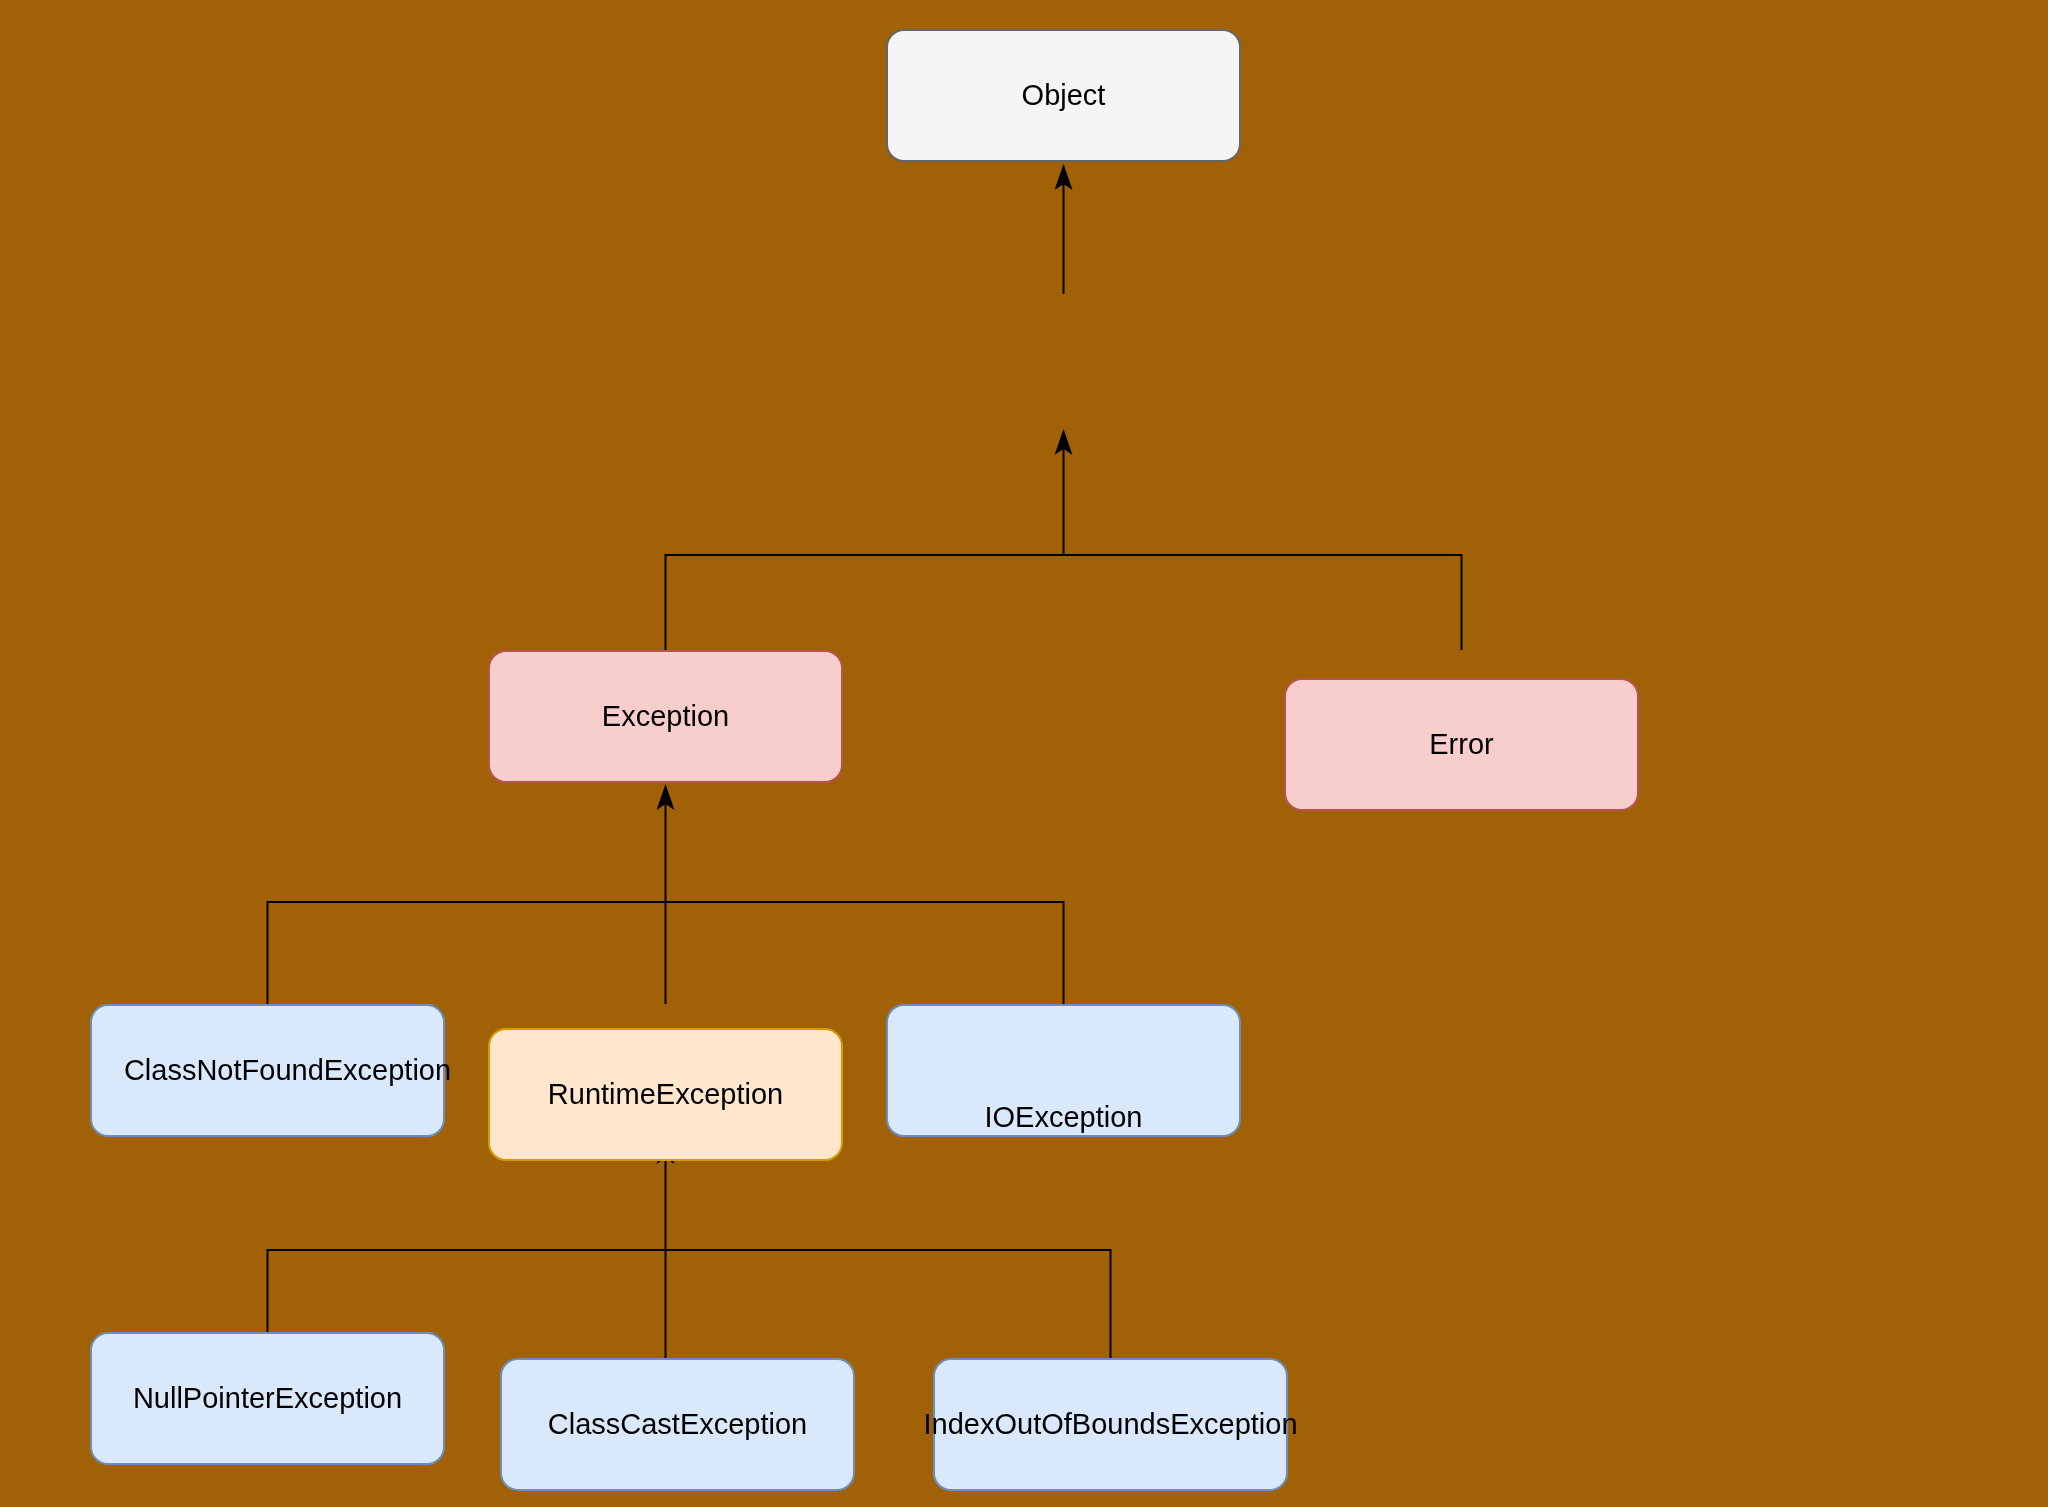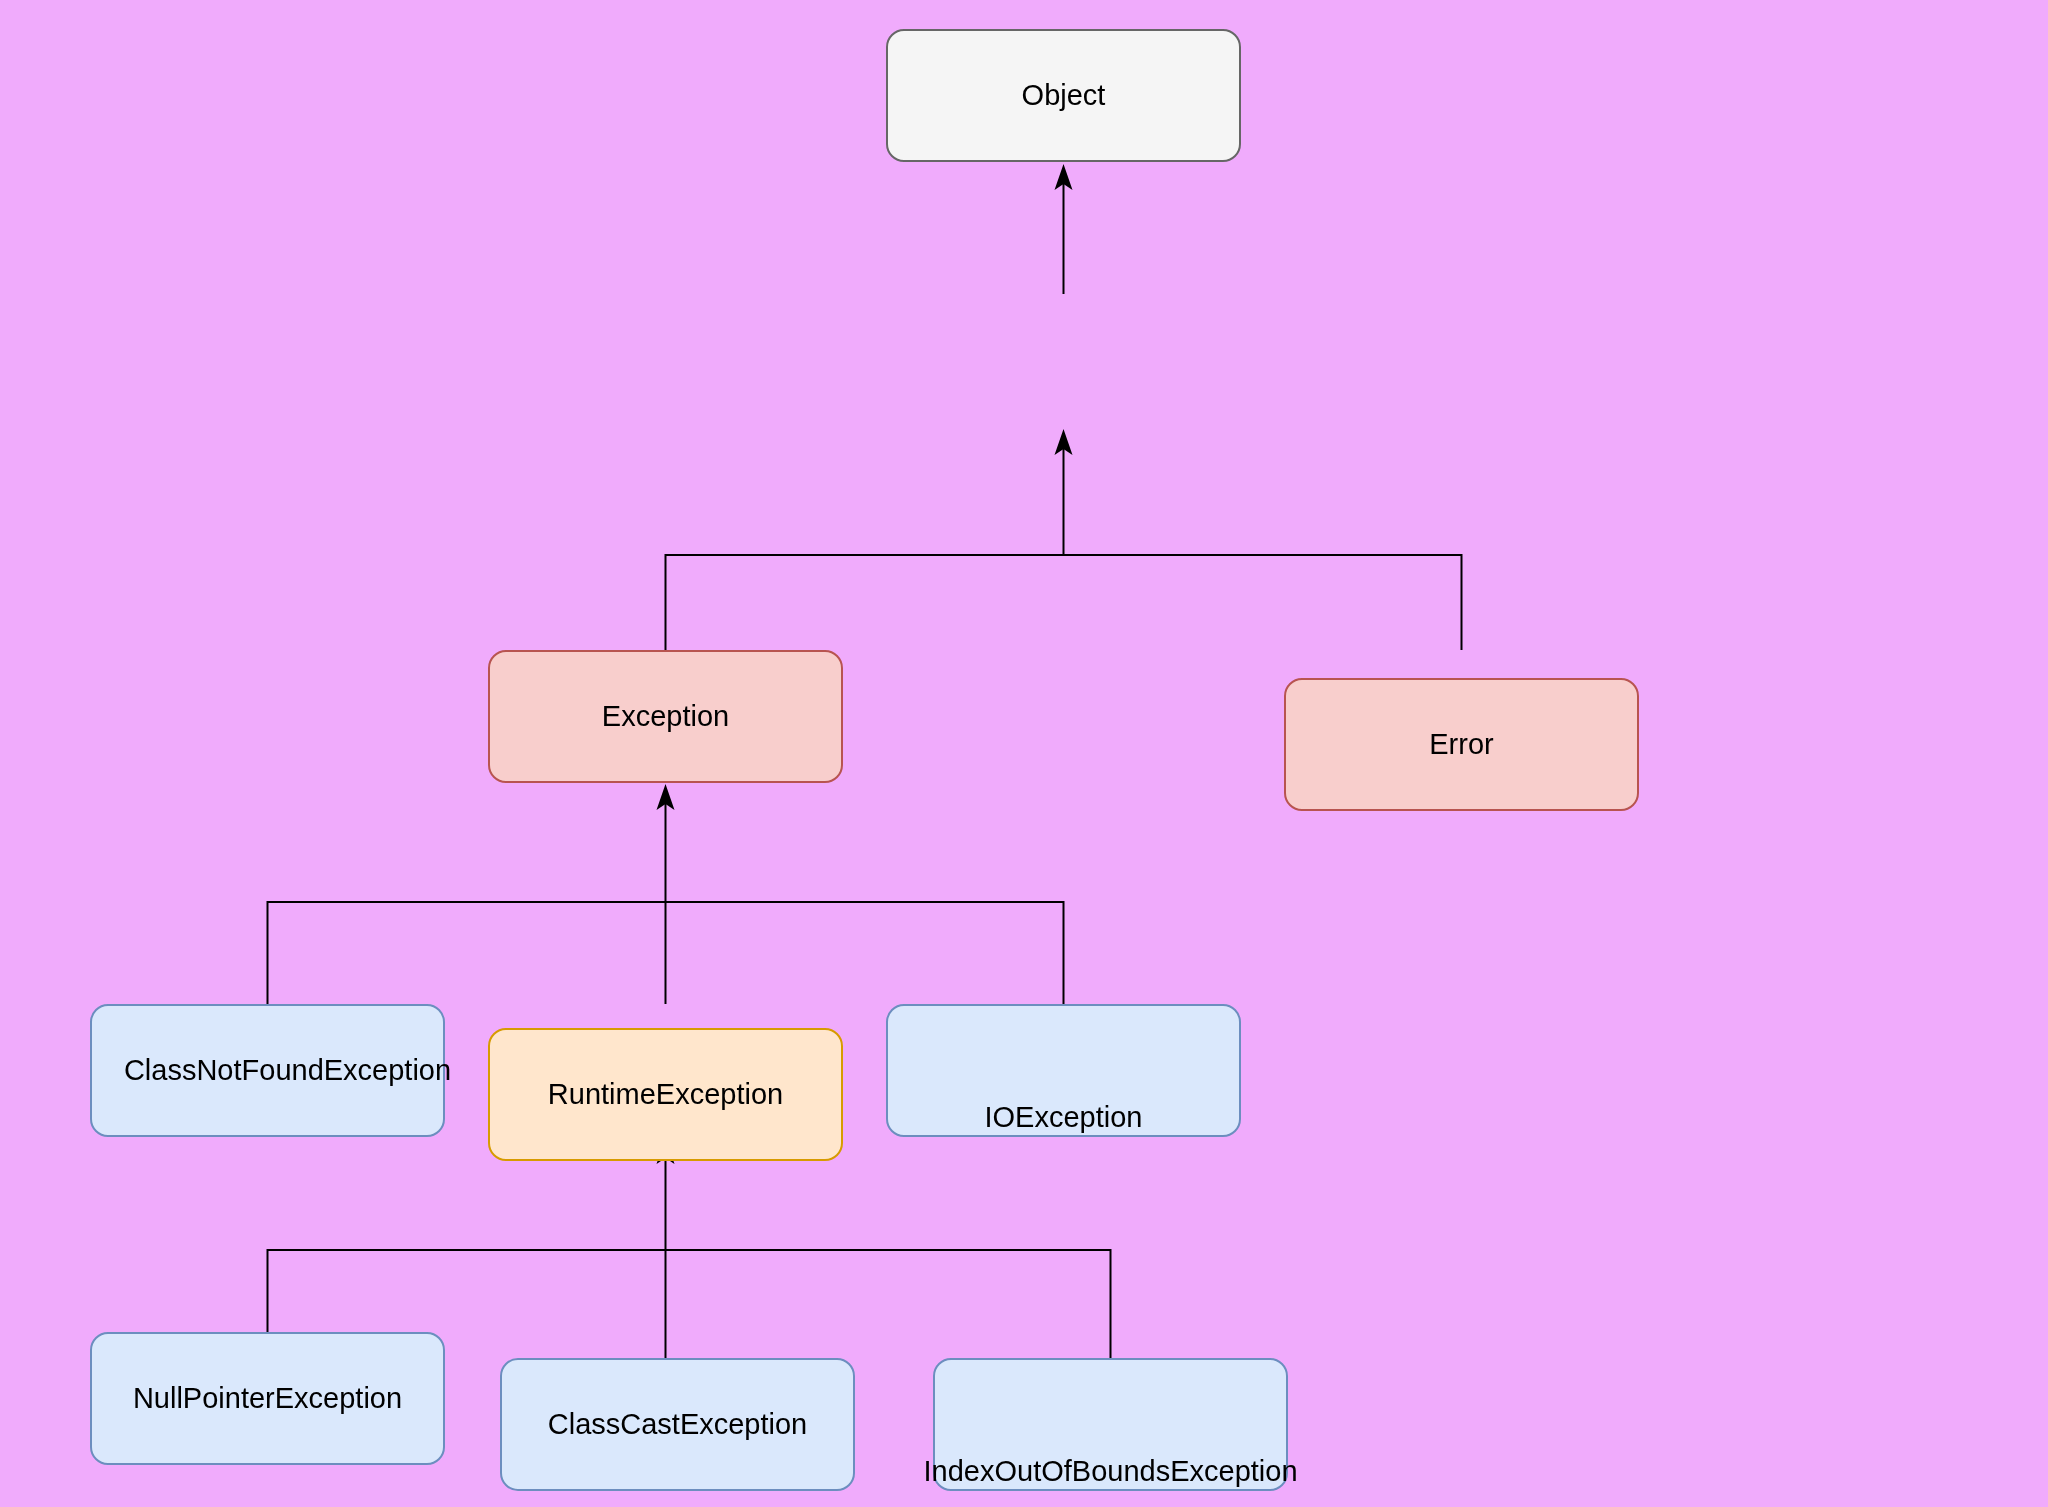--- a/index.html
+++ b/index.html
@@ -4,21 +4,21 @@
 <style>
   html, body {
     margin: 0;
     padding: 0;
     background: #ffffff;
   }
   #canvas {
     position: relative;
     width: 2048px;
     height: 1507px;
-    background: #f0abfc;
+    background: #a16207;
     font-family: "Liberation Sans", sans-serif;
     overflow: hidden;
   }
   #connectors {
     position: absolute;
     left: 0;
     top: 0;
     width: 2048px;
     height: 1507px;
   }
@@ -44,21 +44,21 @@
   
   .pos-object            { left: 886px;  top: 29px;   }
   .pos-throwable         { left: 886px;  top: 294px;  }
   .pos-exception         { left: 488px;  top: 650px;  }
   .pos-error             { left: 1284px; top: 650px; margin-top: 28px;  }
   .pos-classnotfound     { left: 90px;   top: 1004px; }
   .pos-runtime           { left: 488px;  top: 1004px; }
   .pos-ioexception       { left: 886px;  top: 1004px; align-items: flex-end; }
   .pos-nullpointer       { left: 90px;   top: 1332px; }
   .pos-classcast         { left: 500px;  top: 1358px; }
-  .pos-indexoutofbounds  { left: 933px;  top: 1358px; align-items: flex-end; }
+  .pos-indexoutofbounds  { left: 933px;  top: 1358px; }
 </style>
 </head>
 <body>
 
 <div id="canvas">
 
   <svg id="connectors" viewBox="0 0 2048 1507" xmlns="http://www.w3.org/2000/svg">
 
     <g stroke="#000000" stroke-width="2" fill="none">
       <line x1="1063.5" y1="294" x2="1063.5" y2="183"></line>

